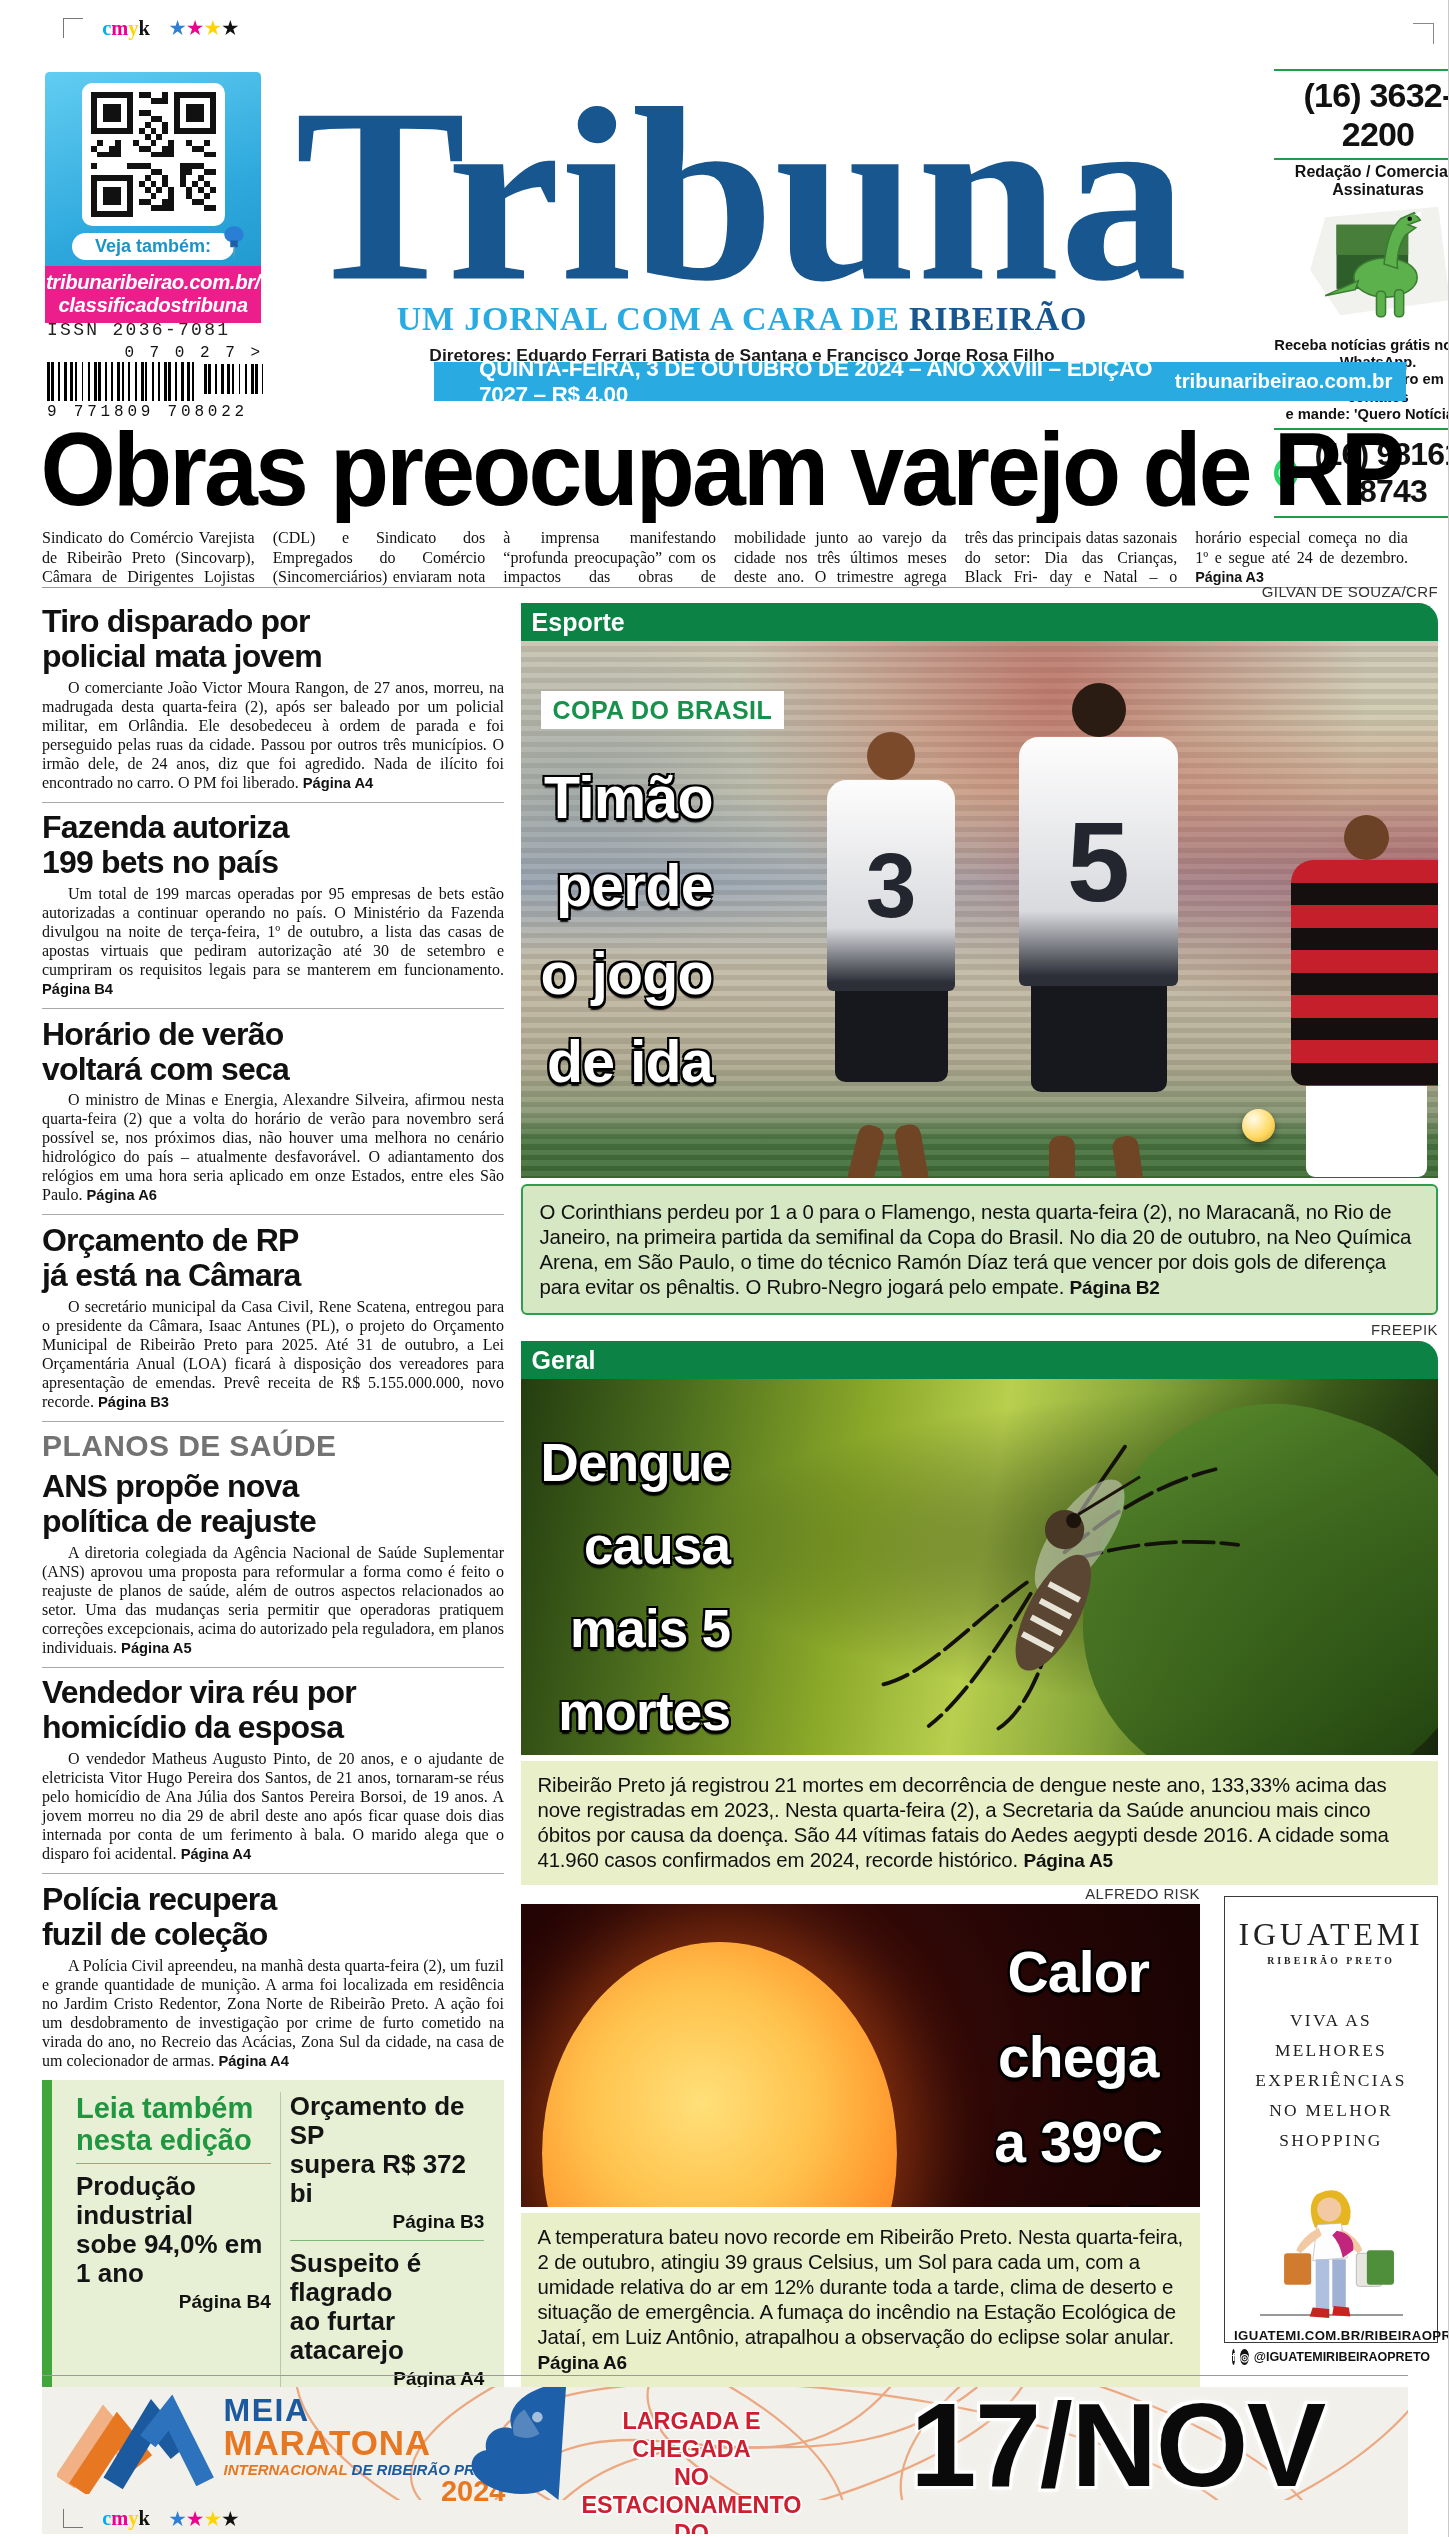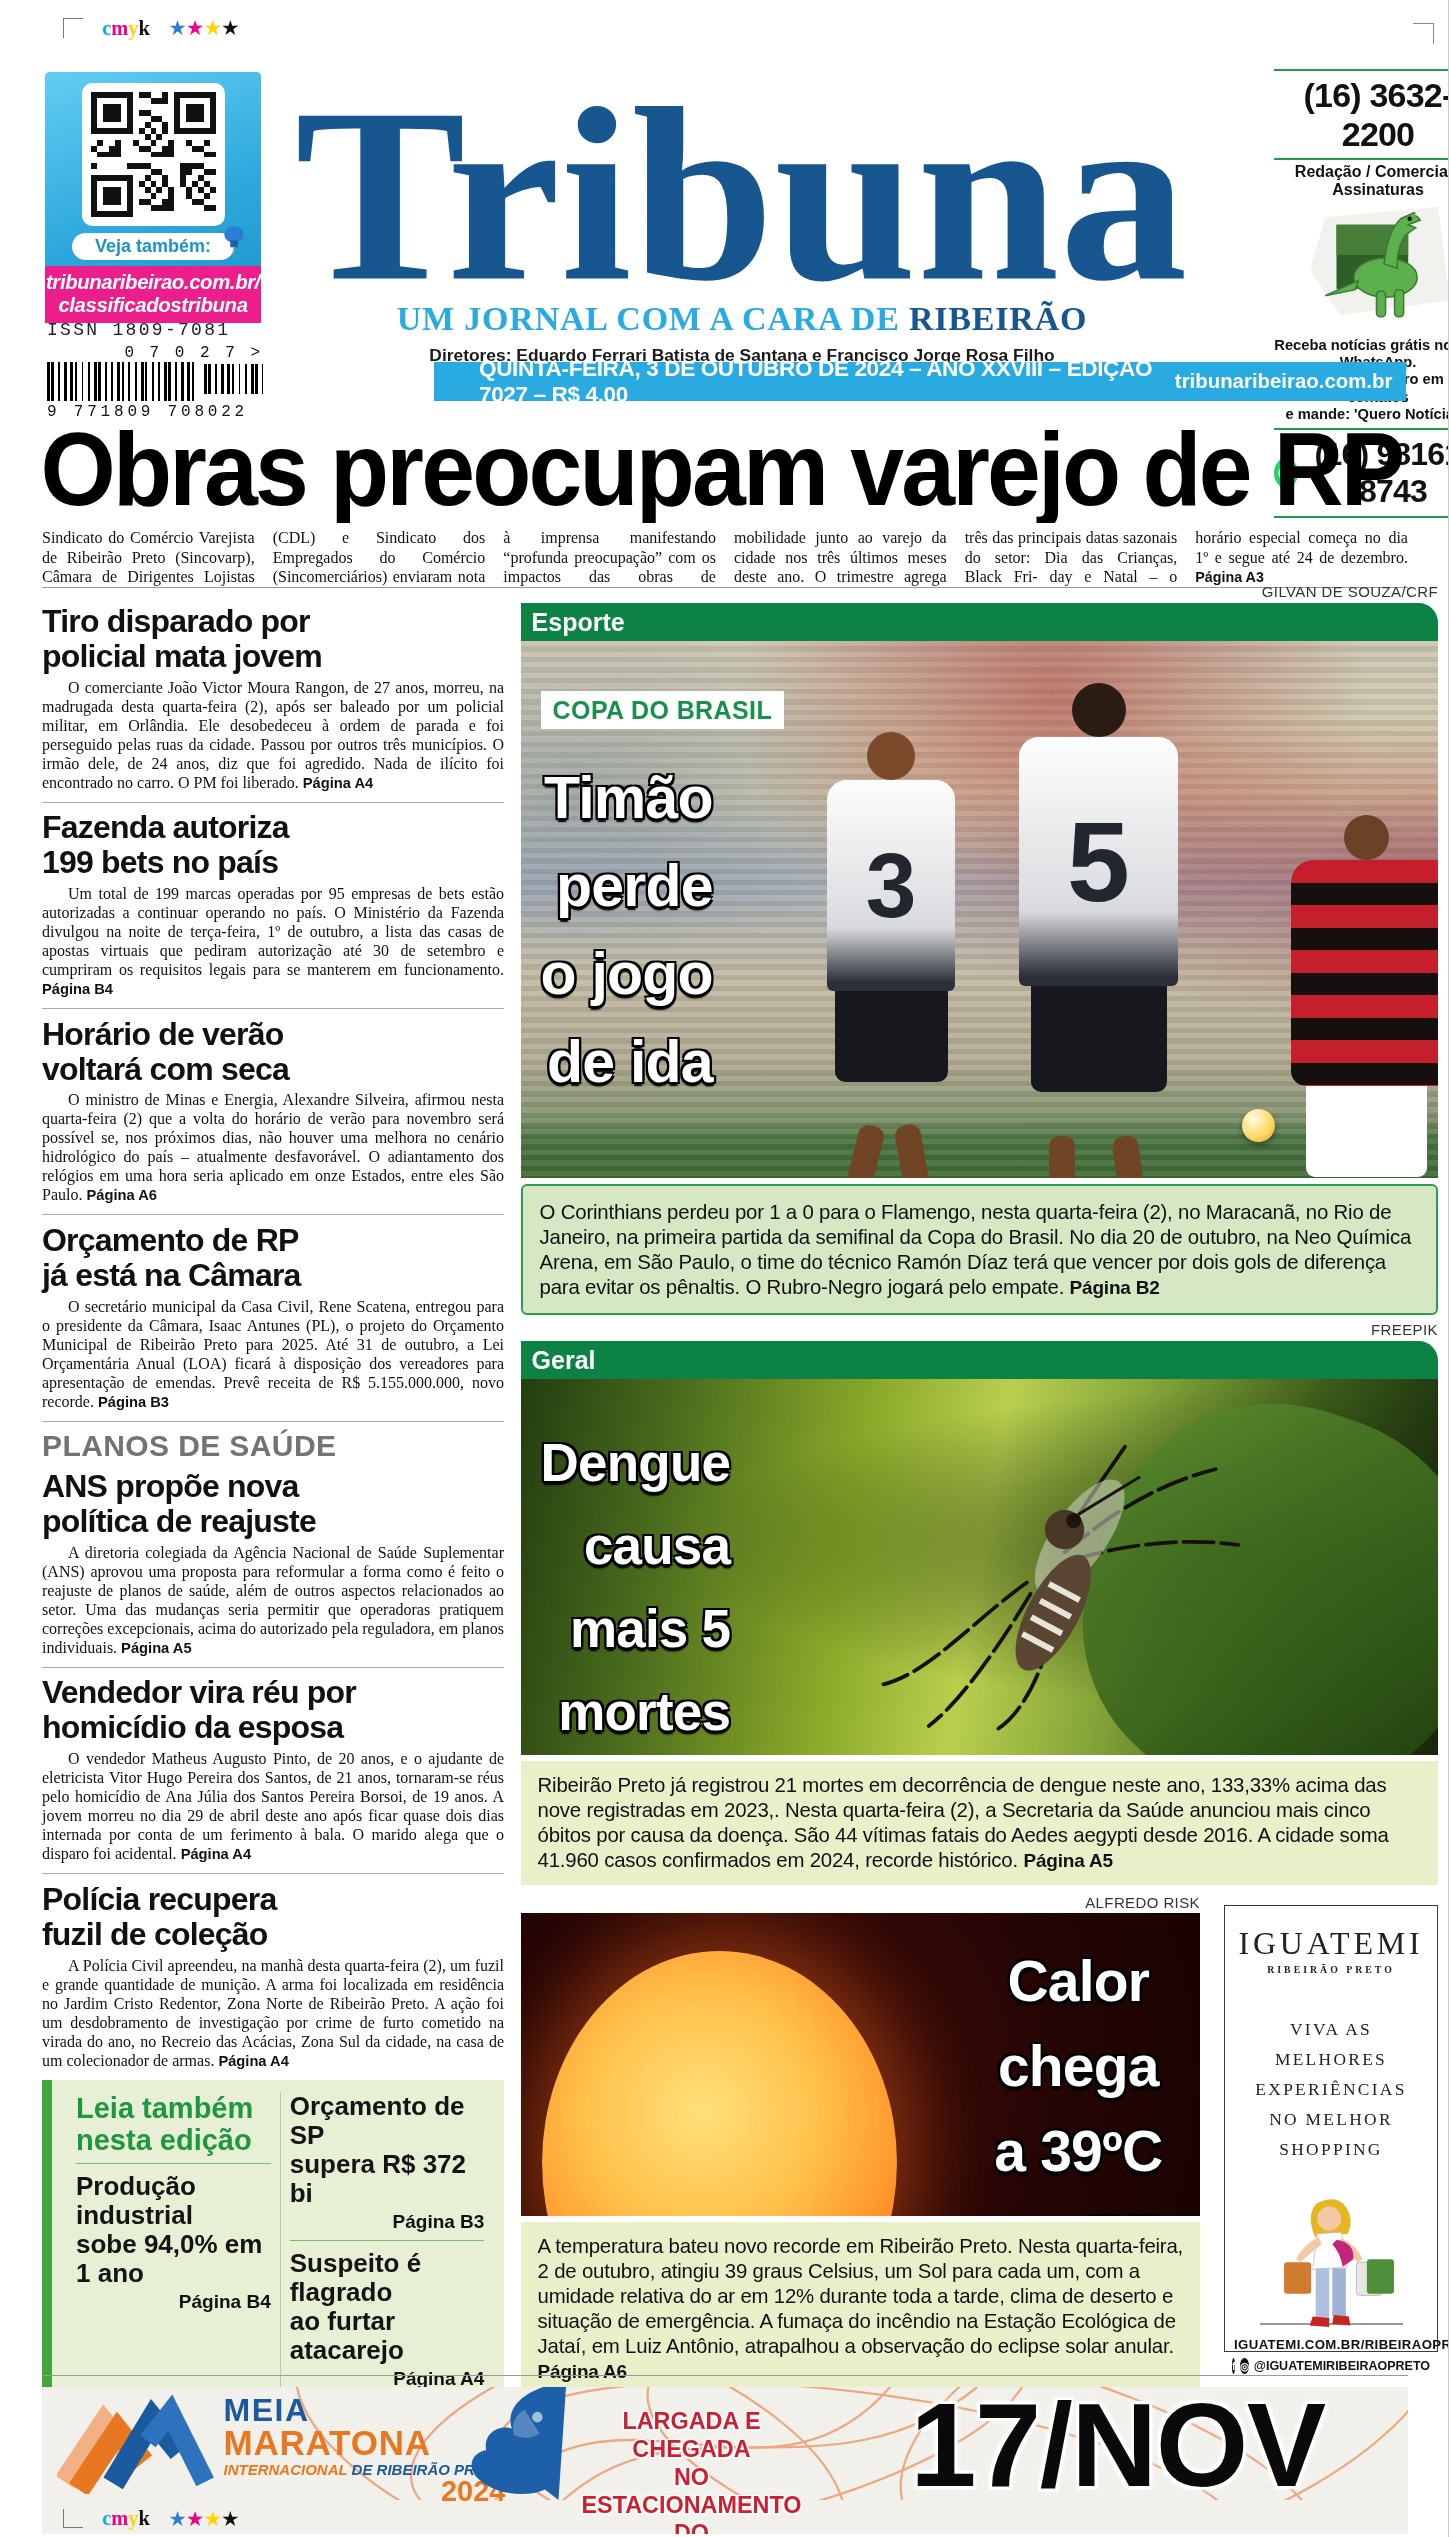--- a/index.html
+++ b/index.html
@@ -106,21 +106,21 @@
   .ball{position:absolute; width:33px;height:33px;border-radius:50%;background:radial-gradient(circle at 35% 30%,#fffbe8,#ffd75e 60%,#c9a02e);box-shadow:0 3px 6px rgba(0,0,0,.4);}
   .capbox{margin-top:6px; font-size:20.4px; line-height:25px; letter-spacing:-0.2px;}
   .cap-esporte{background:#d6e7c3; border:2.3px solid #2f9e4c; border-radius:6px; padding:13.6px 16.6px; min-height:106px;}
   .cap-plain{background:#e9efc9; padding:12px 16.6px;}
   .mosq{height:376px; background:
     radial-gradient(ellipse at 85% 45%, rgba(20,40,8,.75), transparent 55%),
     linear-gradient(100deg,#243d10 0%,#4a6b1d 16%,#8aa829 36%,#b9cf4e 50%,#86a63a 64%,#3d5c1a 82%,#16260c 100%);}
   .mosq .photo-head{left:19.6px; top:42px; font-size:53px; line-height:83px;}
   .leaf{position:absolute; right:-45px; top:30px; width:392px; height:392px; border-radius:48% 52% 55% 45%;
     background:linear-gradient(140deg,#5a8f2e,#2f5716 70%,#1c3a0e); transform:rotate(18deg); opacity:.85;}
-  .bottomrow{display:flex; margin-top:9px;}
+  .bottomrow{display:flex; }
   .suncol{width:679px;}
   .sunphoto{height:303px; margin-top:1.5px; background:radial-gradient(circle at 38% 55%, #47100a, #250505 62%, #1a0303);}
   .sun{position:absolute; left:21px; top:38px; width:355px; height:423px; border-radius:50%;
     background:radial-gradient(circle at 45% 38%, #ffe07a 0%, #ffc24c 35%, #ff8c26 68%, #f4581a 100%);
     box-shadow:0 0 68px 27px rgba(255,110,25,.35);}
   .sunphoto .photo-head{right:35px; top:26px; font-size:57px; line-height:85px; text-align:center;}
   .adcol{width:214px; margin-left:24px;}
   .iguatemi{border:1.5px solid #3a3a3a; height:447px; margin-top:10.6px; text-align:center; padding:19.6px 9px 13.6px;
     font-family:"Liberation Serif",serif; display:flex; flex-direction:column;}
   .ig-brand{font-size:32px; letter-spacing:3.8px; color:#222;}
@@ -272,21 +272,21 @@
         <svg width="30" height="39" viewBox="0 0 40 52">
             <ellipse cx="20" cy="14" rx="13" ry="11" fill="#2a7fd4"></ellipse>
             <rect x="15" y="22" width="10" height="9" fill="#1b5fa8"></rect>
             <polygon points="19,30 21,30 20,50" fill="#8a9bb0"></polygon>
           </svg>
       </span>
     </div>
     <div class="magenta-strip pre">tribunaribeirao.com.br/
 classificadostribuna</div>
   </div>
-  <div class="abs issn">ISSN 1809-7081</div>
+  <div class="abs issn">ISSN 2036-7081</div>
   <div class="abs barcode-wrap">
     <div class="barcode-top">0 7 0 2 7 &gt;</div>
     <div class="barcode-row">
       <div class="bars main"></div>
       <div class="bars mini"></div>
     </div>
     <div class="barcode-digits">9 771809 708022</div>
   </div>
 
   <div class="abs masthead">

